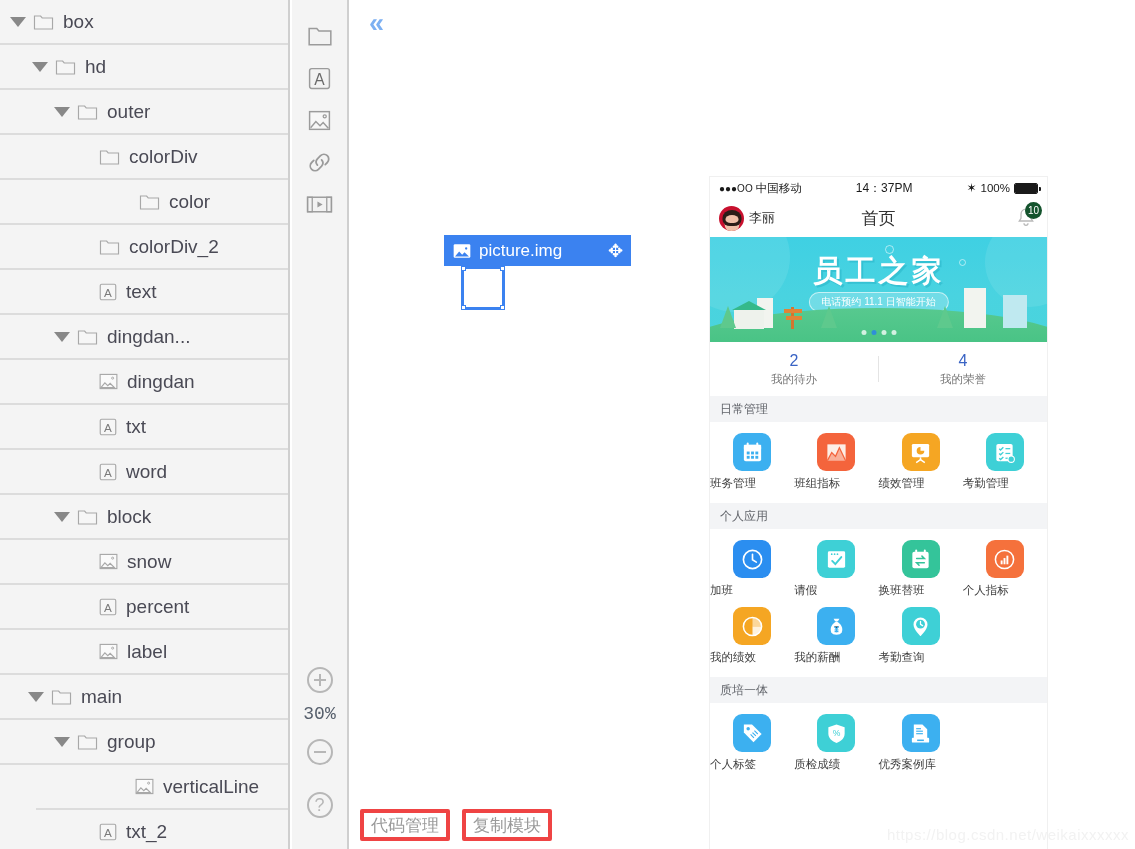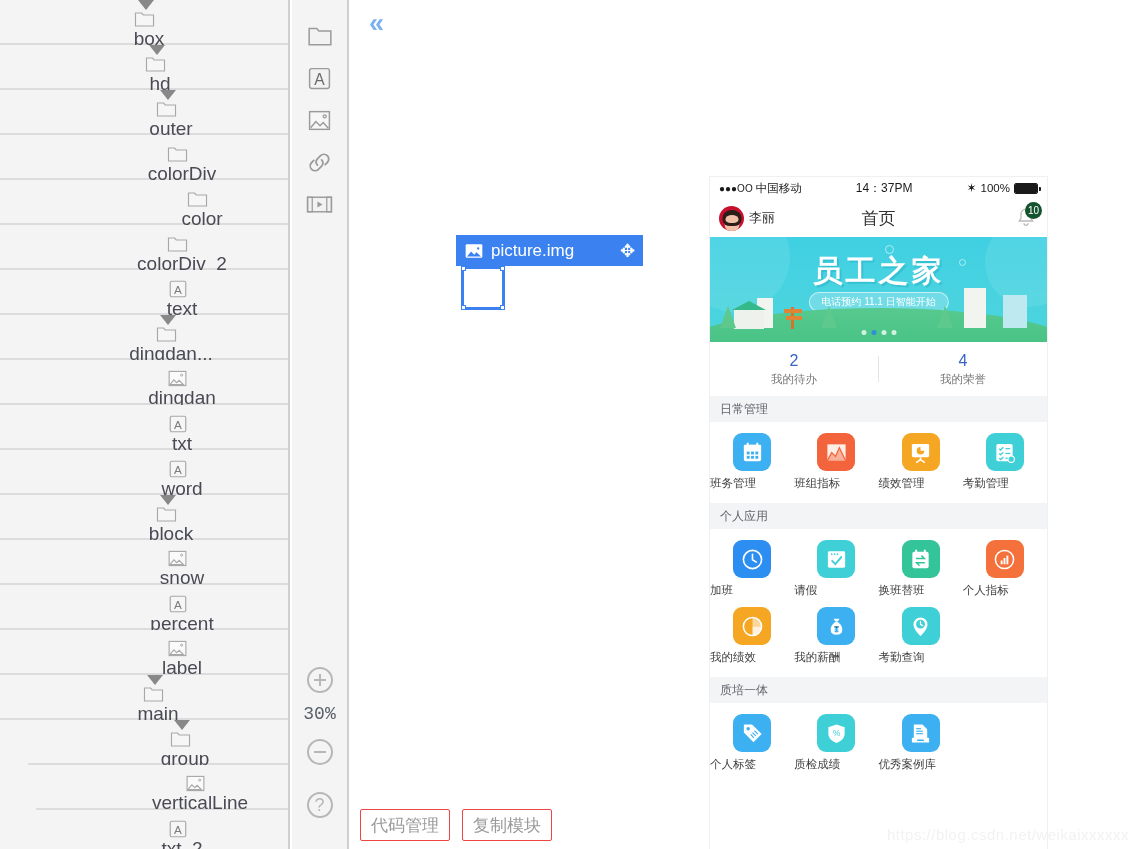--- a/index.html
+++ b/index.html
@@ -19,21 +19,20 @@
   }
   .tree-row {
     position: relative;
     height: 45px;
     border-bottom: 2px solid #dcdcdc;
     display: flex; align-items: center;
     color: #4a4a55;
     font-size: 19px;
     background: #f4f4f4;
     cursor: default;
-    flex-direction: column;
   }
   .tree-row .caret {
     width: 0; height: 0; flex: 0 0 auto;
     border-left: 8px solid transparent;
     border-right: 8px solid transparent;
     border-top: 10px solid #888;
     margin-right: 7px;
   }
   .tree-row .caret.hidden { visibility: hidden; }
   .tree-row .ic { flex: 0 0 auto; margin-right: 9px; display:flex; align-items:center; }
@@ -211,21 +210,21 @@
     width: 38px; height: 38px; border-radius: 9px; margin: 0 auto 5px auto;
     display:flex; align-items:center; justify-content:center;
     position: relative;
   }
   .cell .cap { font-size: 11.5px; color:#3e3e3e; }
   .cell.empty { visibility:hidden; }
   .tile svg { width: 23px; height: 23px; display:block; }
 
   
   #sel-label {
-    position:absolute; left: 105px; top: 235px;
+    position:absolute; left: 93px; top: 235px;
     height: 31px; width: 187px;
     background:#3b82f0; color:#fff;
     display:flex; align-items:center; gap:7px;
     padding: 0 8px; font-size: 17px; z-index: 20;
   }
   #sel-label .mv { margin-left:auto; font-size:18px; }
   #sel-box {
     position:absolute; left: 110px; top: 266px;
     width: 44px; height: 44px;
     border: 3px solid #3b82f0; z-index: 19;
@@ -234,21 +233,21 @@
     position:absolute; width:5px; height:5px; background:#fff; border:1px solid #3b82f0;
   }
   #sel-box .h-tl { left:-3px; top:-3px; }
   #sel-box .h-tr { right:-3px; top:-3px; }
   #sel-box .h-bl { left:-3px; bottom:-3px; }
   #sel-box .h-br { right:-3px; bottom:-3px; }
 
   
   #bottom-bar { position:absolute; left: 9px; bottom: 8px; display:flex; gap:12px; }
   .flat-btn {
-    min-width: 90px; height: 32px; border: 1px solid #ef4444; background:#fff;
+    min-width: 90px; height: 32px; border: 4px solid #ef4444; background:#fff;
     color:#9a9a9a; font-size: 17px; display:flex; align-items:center; justify-content:center;
     cursor:pointer; border-radius: 2px;
   }
   #watermark {
     position:absolute; right: 6px; bottom: 6px;
     font-size: 15px; color: #f2f2f2; letter-spacing: .5px;
     user-select:none;
   }
 </style>
 </head>
@@ -404,21 +403,21 @@
       </div>
       <div class="tree-row" style="padding-left: 28px;">
         <span class="caret"></span>
         <span class="ic">
           <svg viewBox="0 0 24 20" class="folder-ic">
             <path d="M1.7 3.2h7l1.8 2.2h11.8V18H1.7z" fill="#f6f6f6" stroke="#a8a8a8" stroke-width="1.3"></path>
           </svg>
         </span>
         <span class="lbl">main</span>
       </div>
-      <div class="tree-row" style="padding-left: 54px; margin-left: 28px;">
+      <div class="tree-row" style="padding-left: 54px;">
         <span class="caret"></span>
         <span class="ic">
           <svg viewBox="0 0 24 20" class="folder-ic">
             <path d="M1.7 3.2h7l1.8 2.2h11.8V18H1.7z" fill="#f6f6f6" stroke="#a8a8a8" stroke-width="1.3"></path>
           </svg>
         </span>
         <span class="lbl">group</span>
       </div>
       <div class="tree-row" style="padding-left: 76px; margin-left: 36px;">
         <span class="caret hidden"></span>

